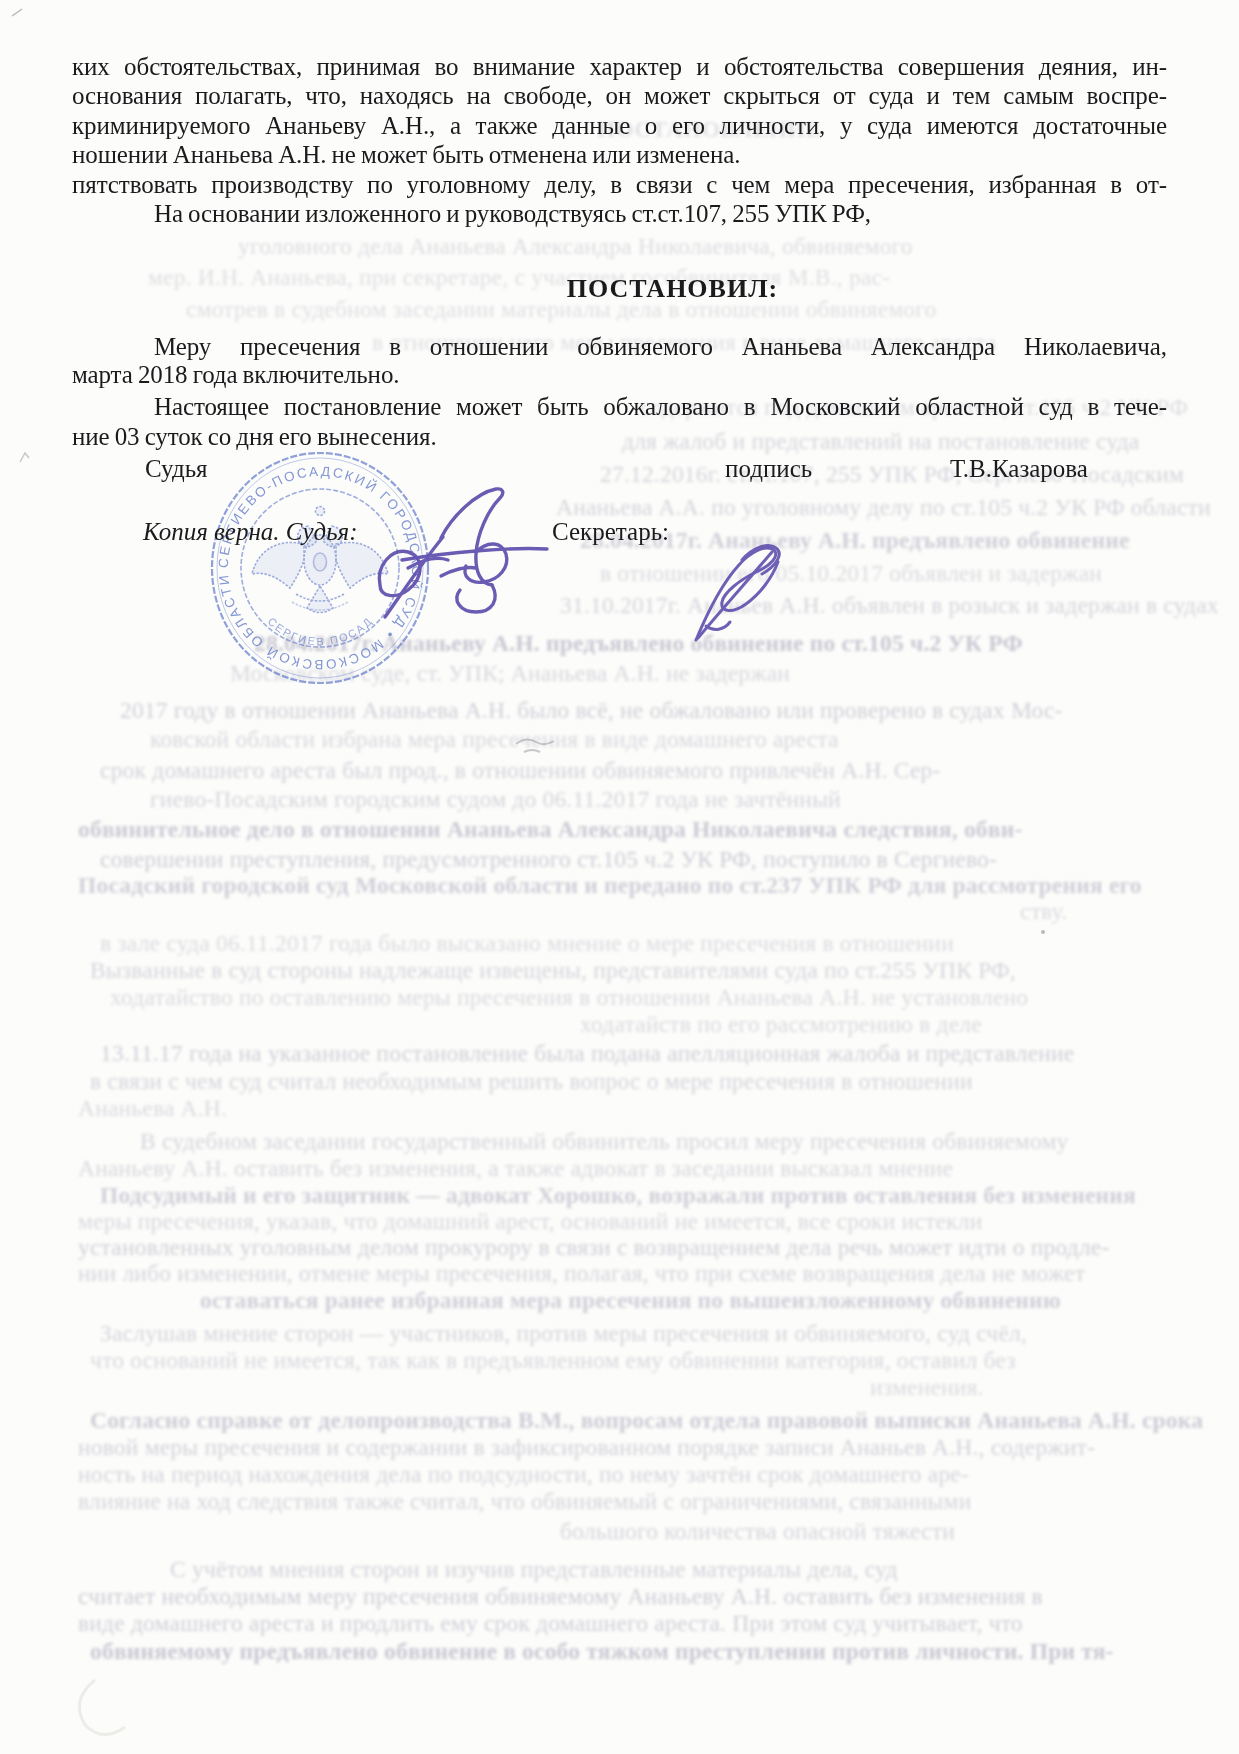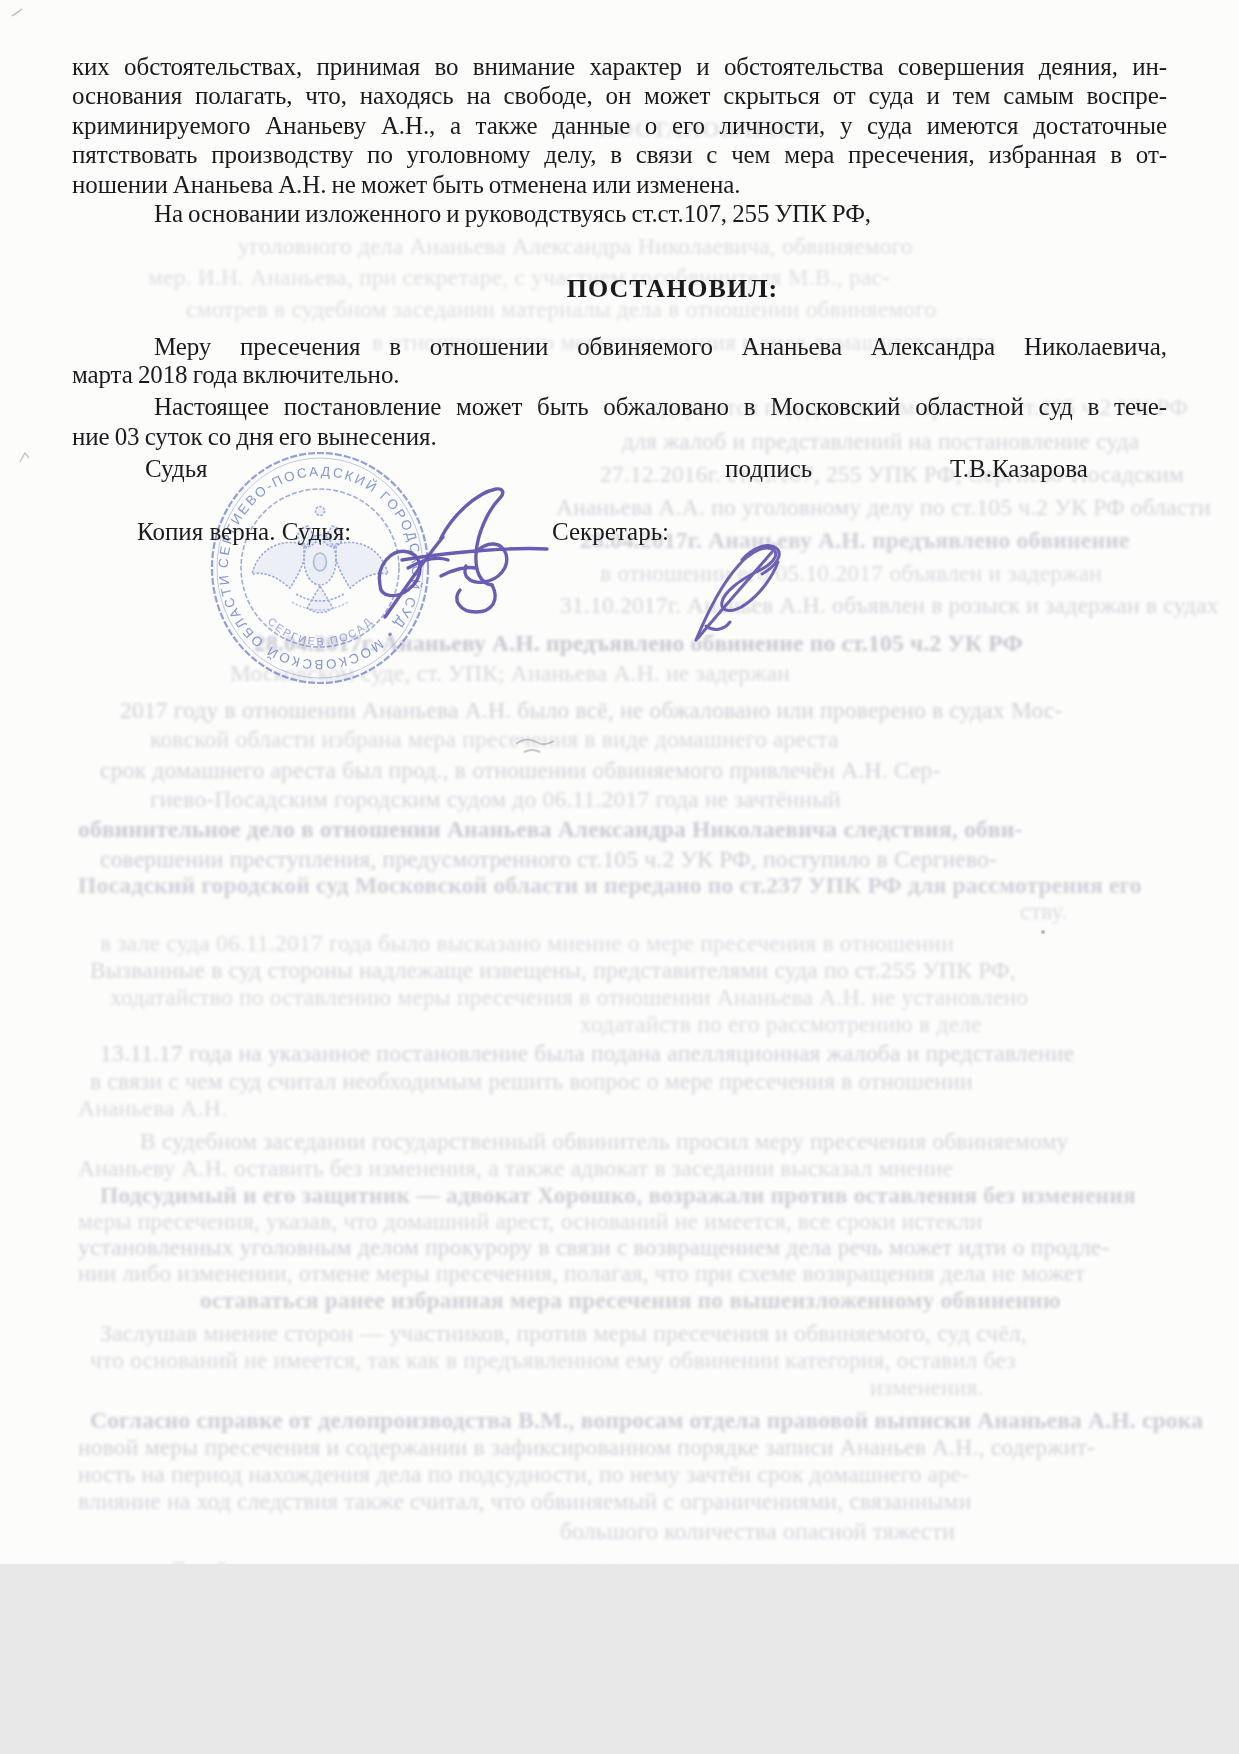--- a/index.html
+++ b/index.html
@@ -1,17 +1,17 @@
 <!DOCTYPE html>
 <html><head>
 <meta charset="utf-8">
 <style>
   html,body{margin:0;padding:0;background:#e8e8e8;}
   .page{
-    position:relative;width:1239px;height:1564px;margin:0 auto;
+    position:relative;width:1239px;height:1754px;margin:0 auto;
     background:#fcfcfa;overflow:hidden;
     font-family:"Liberation Serif","DejaVu Serif",serif;color:#1b1b1d;
   }
   
   .bleed{position:absolute;inset:0;filter:blur(1.35px);pointer-events:none;}
   .bleed div{
     position:absolute;font-size:23.5px;white-space:nowrap;
     color:#7d7898;letter-spacing:.2px;
   }
   
@@ -26,21 +26,21 @@
   .p2{margin-top:29px;}
   .p2 .line{line-height:27.5px;}
   .p3{margin-top:4px;}
   .sigrow{position:relative;height:30px;margin-top:4px;font-size:25px;}
   .sigrow span{position:absolute;top:0;white-space:nowrap;}
   .lbl-judge{left:73px;}
   .lbl-podpis{left:653px;}
   .lbl-name{left:878px;}
   .sigrow2{position:relative;height:30px;margin-top:33px;font-size:25px;}
   .sigrow2 span{position:absolute;top:0;white-space:nowrap;}
-  .lbl-copy{left:65px;}
+  .lbl-copy{left:71px;font-style:italic;}
   .lbl-secr{left:480px;}
   
   .stamp{position:absolute;left:100px;top:348px;width:440px;height:440px;opacity:.88;}
   .signatures{position:absolute;left:350px;top:470px;width:470px;height:230px;}
   .artifacts{position:absolute;inset:0;pointer-events:none;}
 </style>
 </head>
 <body>
 
 <div class="page">
@@ -151,22 +151,22 @@
       <path d="M422,82 C398,110 366,146 348,168"></path>
       <path d="M356,156 C364,162 374,160 380,152"></path>
     </g>
   </svg>
 
   <div class="doc">
     <div class="para">
       <div class="line j">ких обстоятельствах, принимая во внимание характер и обстоятельства совершения деяния, ин-</div>
       <div class="line j">основания полагать, что, находясь на свободе, он может скрыться от суда и тем самым воспре-</div>
       <div class="line j">криминируемого Ананьеву А.Н., а также данные о его личности, у суда имеются достаточные</div>
+      <div class="line">ношении Ананьева А.Н. не может быть отменена или изменена.</div>
       <div class="line j">пятствовать производству по уголовному делу, в связи с чем мера пресечения, избранная в от-</div>
-      <div class="line">ношении Ананьева А.Н. не может быть отменена или изменена.</div>
       <div class="line ind">На основании изложенного и руководствуясь ст.ст.107,  255 УПК РФ,</div>
     </div>
 
     <div class="heading">ПОСТАНОВИЛ:</div>
 
     <div class="para p2">
       <div class="line j ind">Меру пресечения в отношении обвиняемого Ананьева Александра Николаевича,</div>
       <div class="line">марта 2018 года включительно.</div>
     </div>
 

